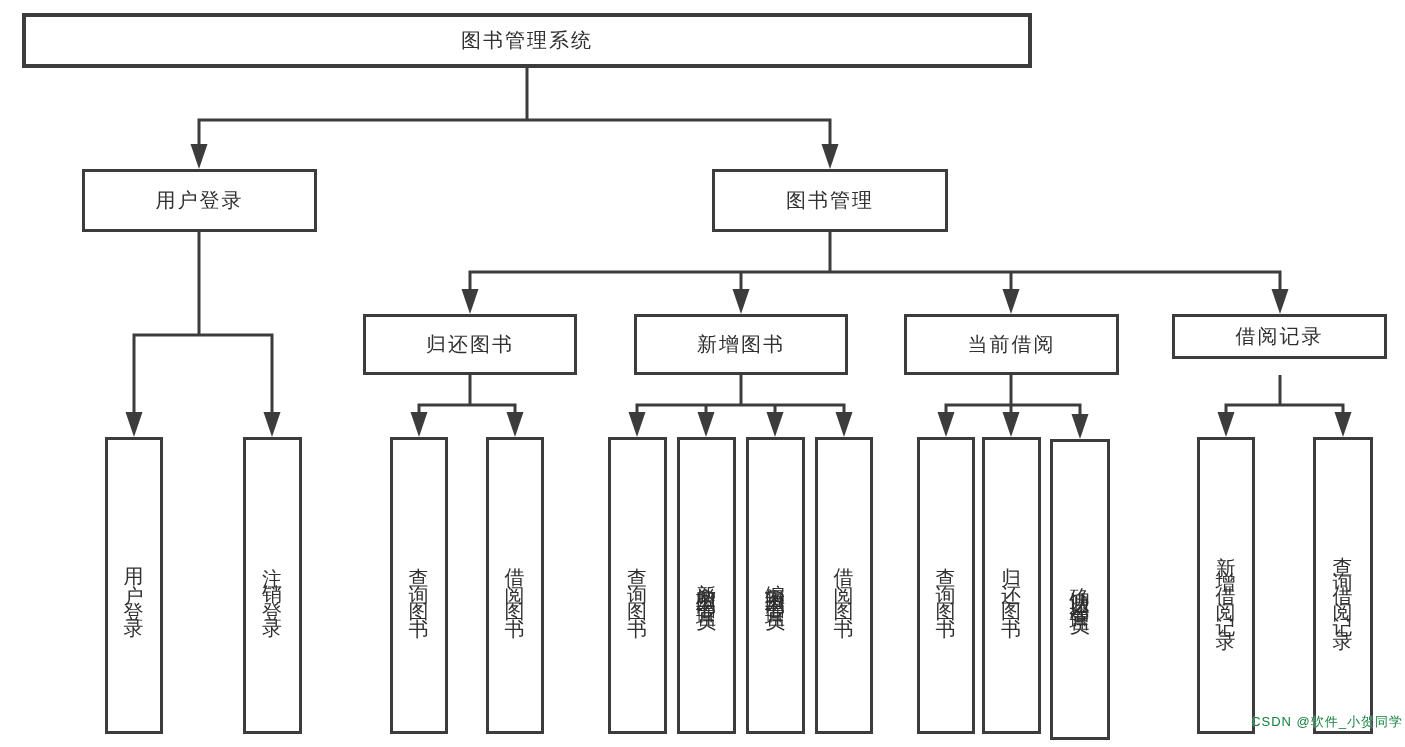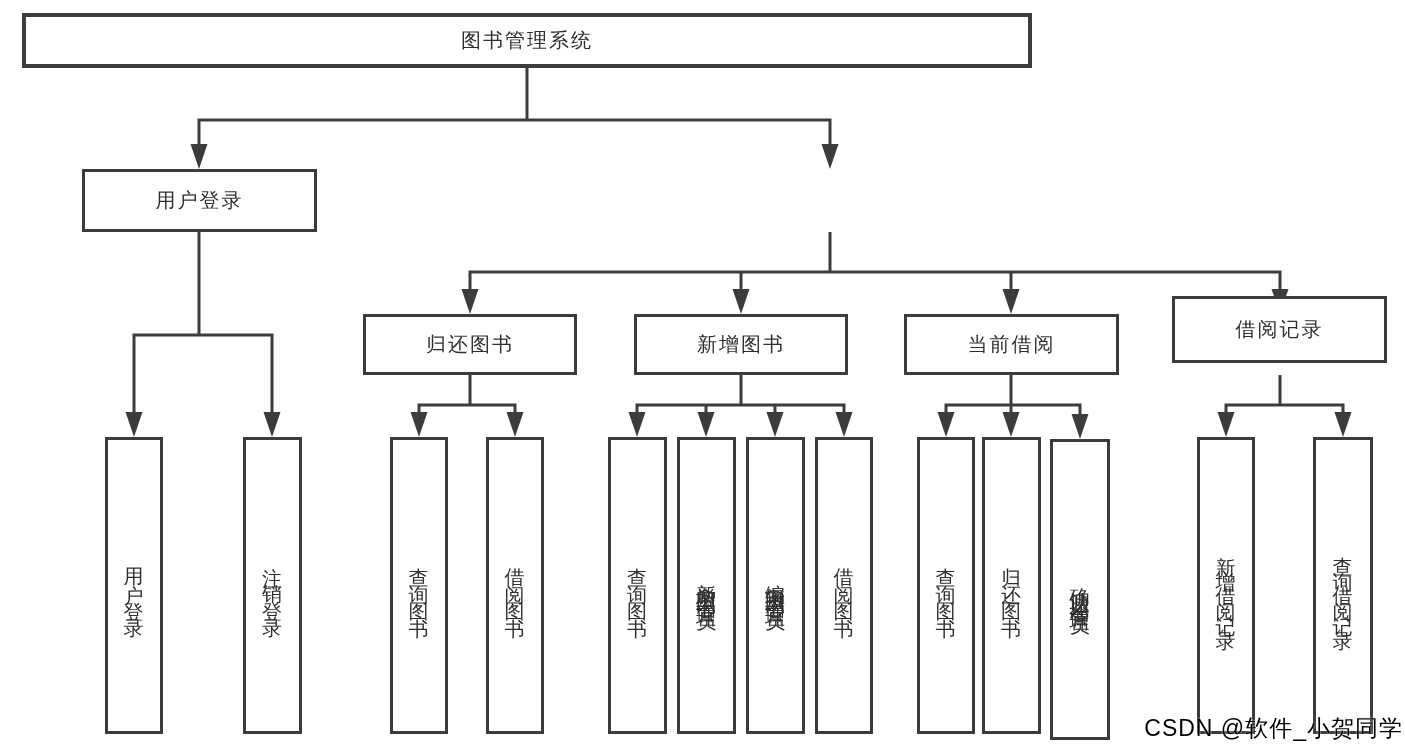--- a/index.html
+++ b/index.html
@@ -37,22 +37,22 @@
     font-size:20px;
     line-height:1;
   }
   .sp4 span{letter-spacing:17px;}
   .sp6 span{letter-spacing:15px;}
   .sp10 span{letter-spacing:4px;}
   .watermark{
     position:absolute;
     right:2px;
     top:713px;
-    font-size:23px;
-    color:#000000;
+    font-size:13px;
+    color:#15803d;
     text-shadow:0 0 2px #ffffff;
     letter-spacing:1px;
     white-space:nowrap;
   }
 </style>
 </head>
 <body>
 
 <div class="canvas">
 
@@ -118,31 +118,34 @@
     </g>
   </svg>
 
   <div class="node h root" style="left:22px;top:13px;width:1010px;height:55px">
     <span>图书管理系统</span>
   </div>
 
   <div class="node h" style="left:82px;top:169px;width:235px;height:63px">
     <span>用户登录</span>
   </div>
+  <div class="node h" style="left:712px;top:169px;width:236px;height:63px">
+    <span>图书管理</span>
+  </div>
 
   <div class="node h" style="left:363px;top:314px;width:214px;height:61px">
     <span>归还图书</span>
   </div>
   <div class="node h" style="left:634px;top:314px;width:214px;height:61px">
     <span>新增图书</span>
   </div>
   <div class="node h" style="left:904px;top:314px;width:215px;height:61px">
     <span>当前借阅</span>
   </div>
-  <div class="node h" style="left:1172px;top:296px;width:215px;height:67px">
+  <div class="node h" style="left:1172px;top:314px;width:215px;height:45px">
     <span>借阅记录</span>
   </div>
 
   <div class="node v sp4" style="left:105px;top:437px;width:58px;height:297px">
     <span>用户登录</span>
   </div>
   <div class="node v sp4" style="left:243px;top:437px;width:59px;height:297px">
     <span>注销登录</span>
   </div>
 

